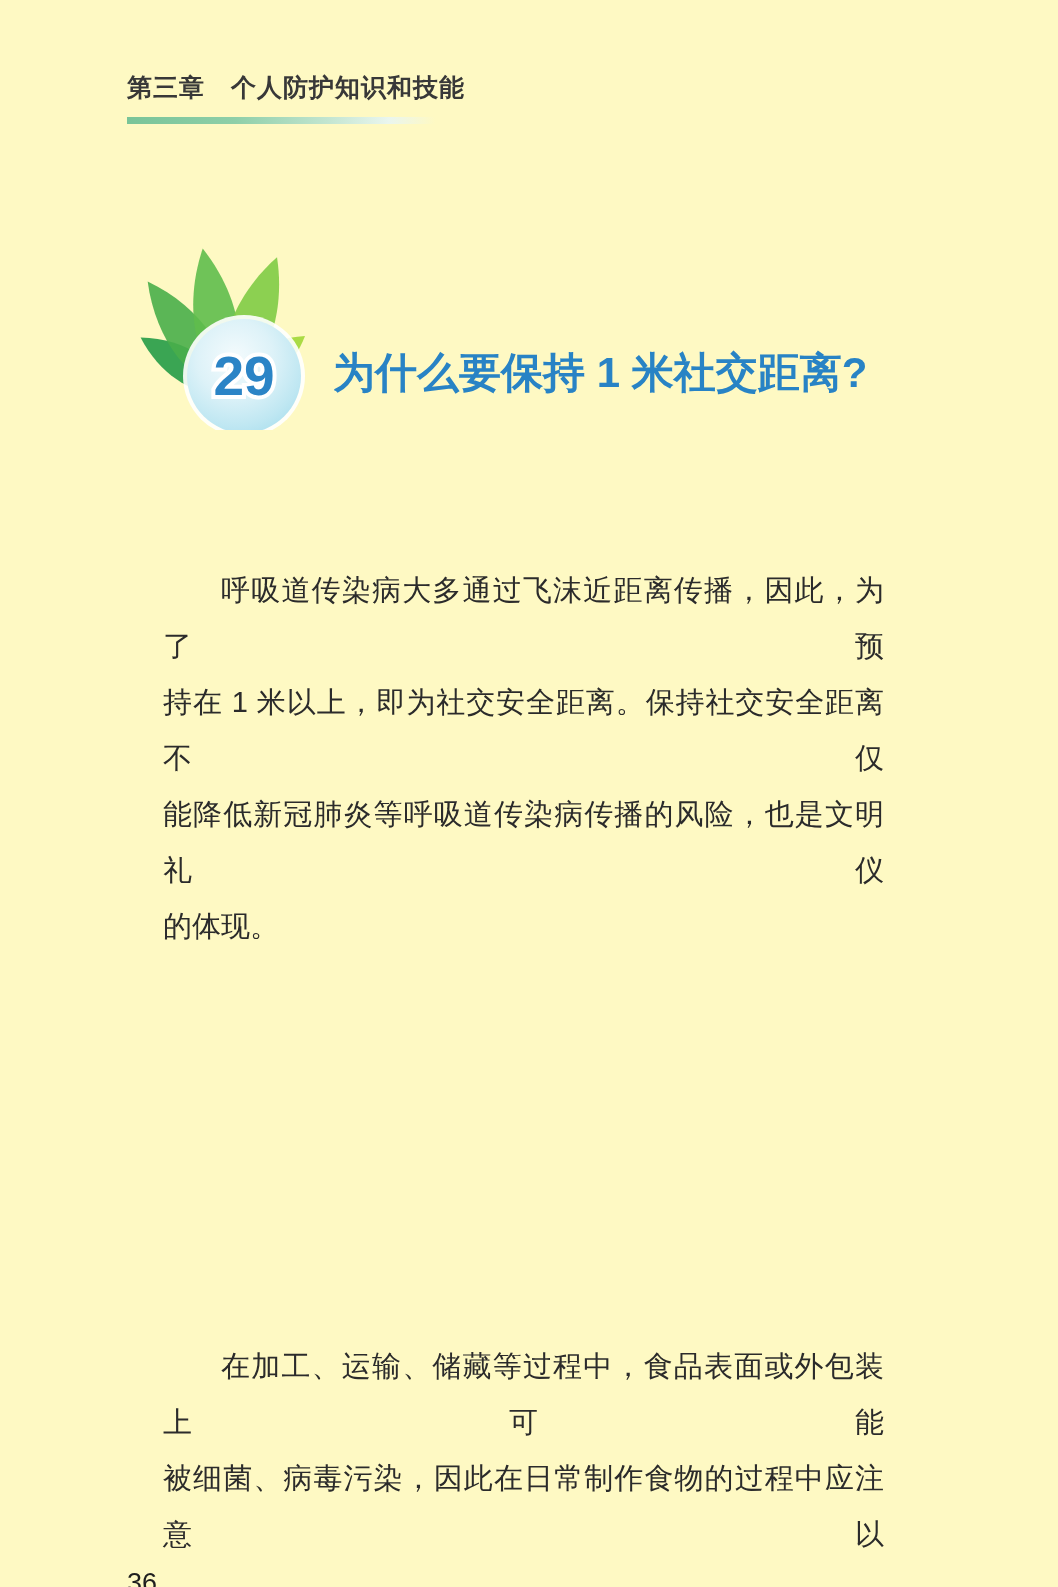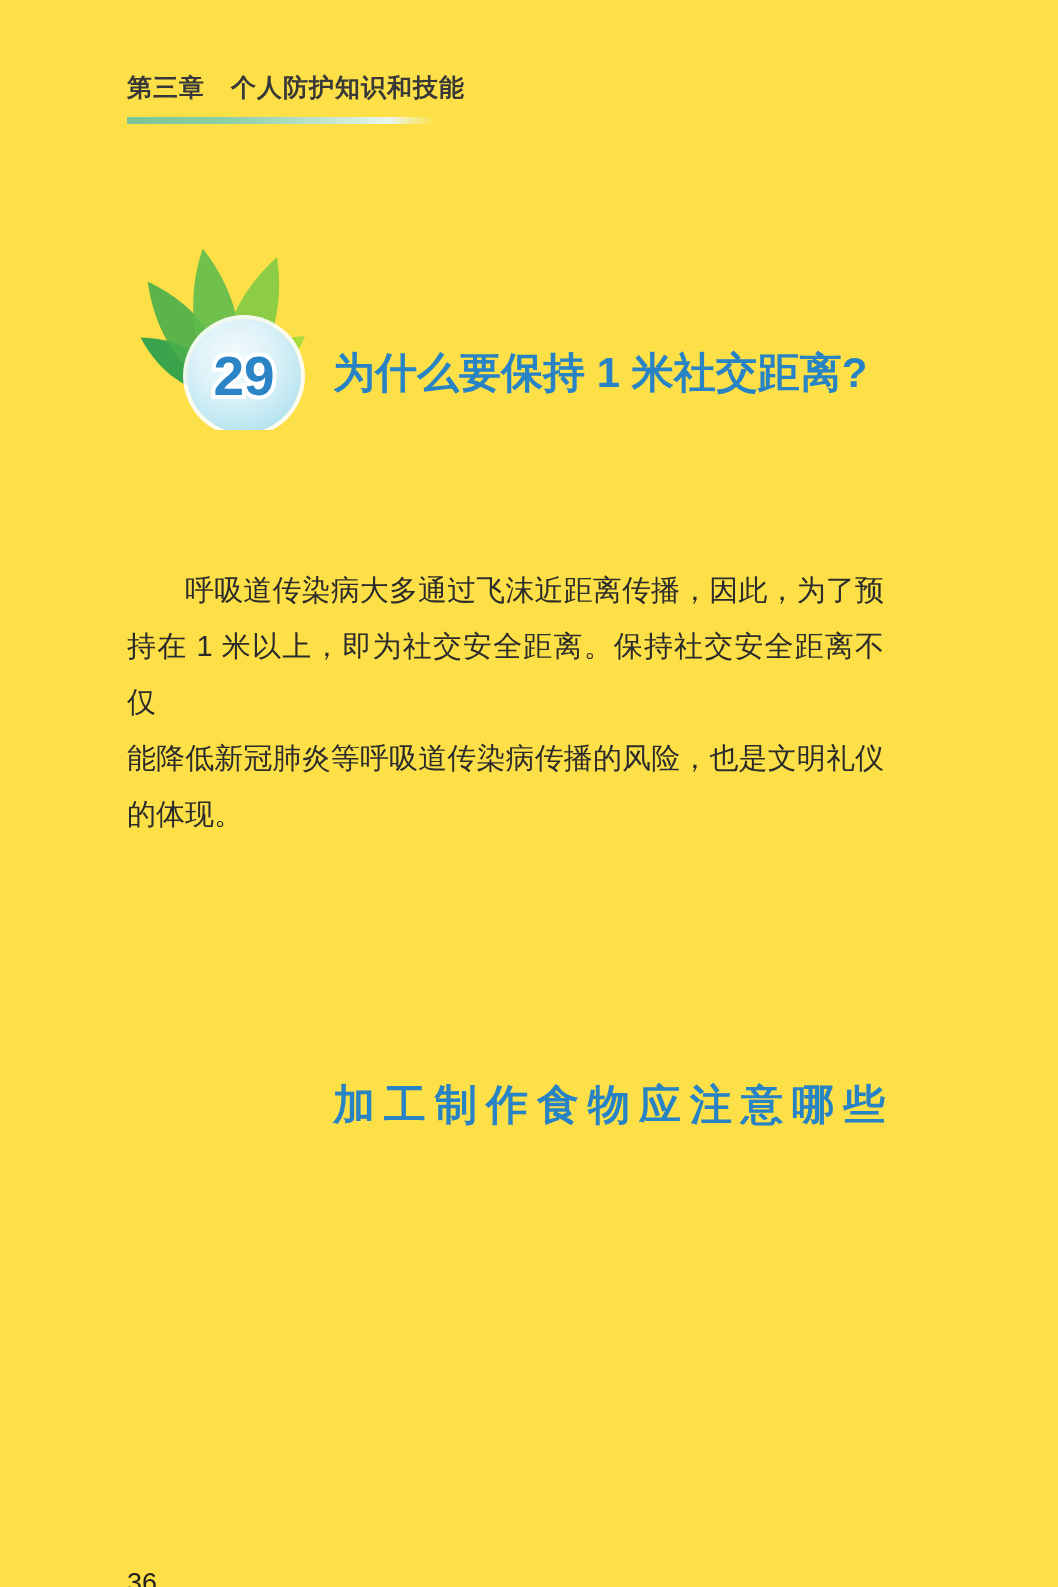--- a/index.html
+++ b/index.html
@@ -4,21 +4,21 @@
 <style>
   html, body {
     margin: 0;
     padding: 0;
     background: #ffffff;
   }
   .page {
     position: relative;
     width: 1058px;
     height: 1587px;
-    background: #fde047;
+    background: #fef9c3;
     overflow: hidden;
     font-family: "Liberation Sans", "DejaVu Sans", sans-serif;
   }
 
   
   .chapter-title {
     position: absolute;
     left: 127px;
     top: 71px;
     font-size: 25px;
@@ -76,21 +76,21 @@
   .body-para {
     position: absolute;
     left: 127px;
     width: 757px;
     font-size: 29px;
     line-height: 56px;
     color: #2b2b2b;
   }
   .para-29 { top: 562px; }
   .para-30 { top: 1338px; }
-  .b-line { display: block; white-space: nowrap; }
+  .b-line { display: block; white-space: nowrap; margin-left: 36px; }
   .b-line.jline {
     white-space: normal;
     text-align: justify;
     text-align-last: justify;
   }
   .b-line.indent { text-indent: 2em; }
 
   
   .page-number {
     position: absolute;
@@ -142,19 +142,22 @@
 
   <div class="body-para para-29">
     <span class="b-line jline indent">呼吸道传染病大多通过飞沫近距离传播，因此，为了预</span>
     <span class="b-line jline">持在 1 米以上，即为社交安全距离。保持社交安全距离不仅</span>
     <span class="b-line jline">能降低新冠肺炎等呼吸道传染病传播的风险，也是文明礼仪</span>
     <span class="b-line">的体现。</span>
   </div>
 
 
   <h2 class="q-title title-30">
-    <span class="t-line spread">加工制作食物应注意哪些</span>
   </h2>
 
+  <div class="body-para para-30">
+    <span class="b-line jline indent">在加工、运输、储藏等过程中，食品表面或外包装上可能</span>
+    <span class="b-line jline">被细菌、病毒污染，因此在日常制作食物的过程中应注意以</span>
+  </div>
 
   <div class="page-number">36</div>
 
 </div>
 
 </body></html>

